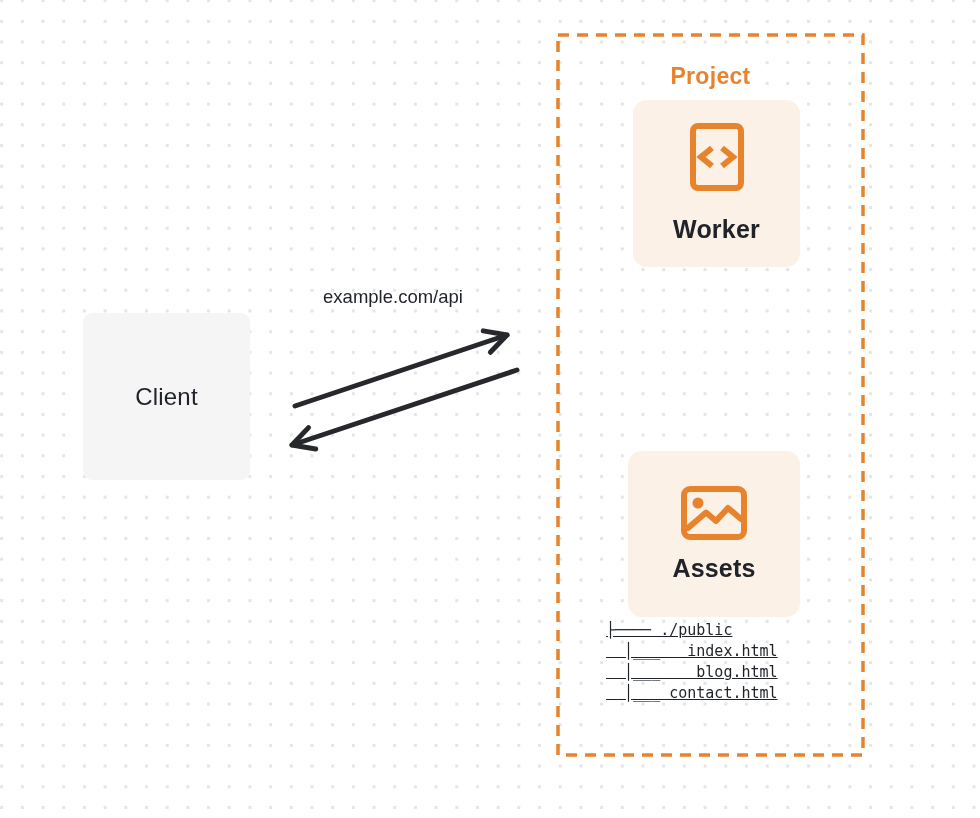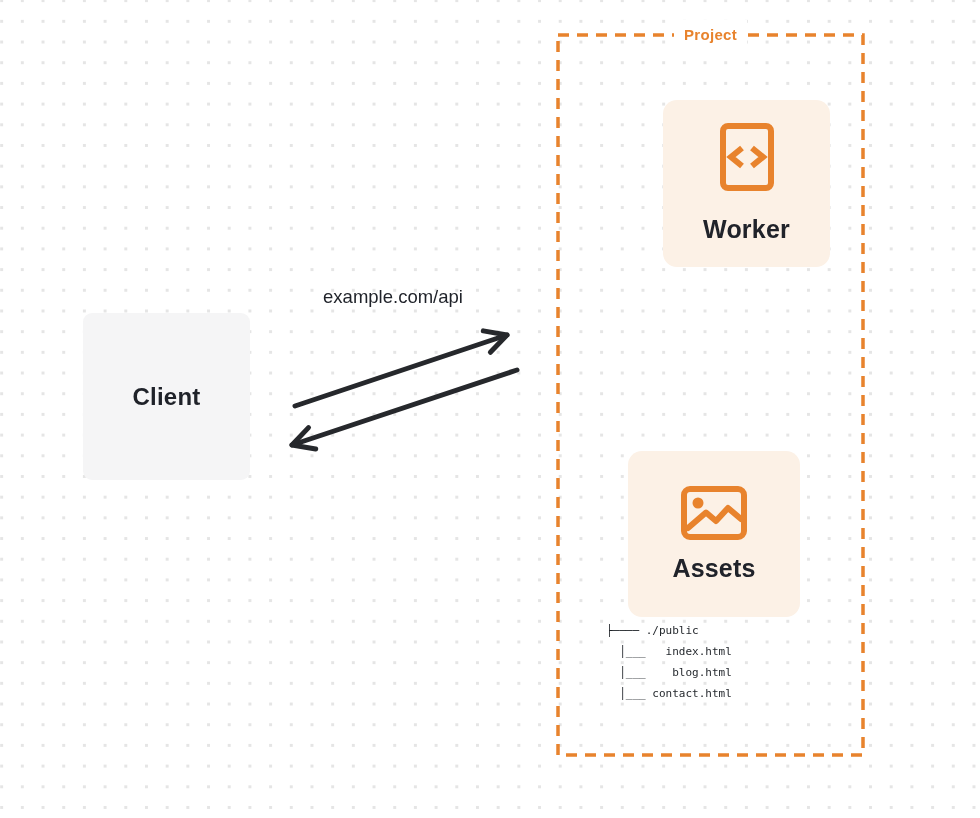--- a/index.html
+++ b/index.html
@@ -12,48 +12,48 @@
     background-size:20.7px 20.7px;
     background-position:12px 11px;
     font-family:"Liberation Sans",sans-serif;
   }
   .client-box{
     position:absolute;left:83px;top:313px;width:167px;height:167px;
     background:#f5f5f6;border-radius:9px;
     display:flex;align-items:center;justify-content:center;
   }
   .client-box .label{
-    font-size:24px;font-weight:bold;color:#1f2229;letter-spacing:.2px;
+    font-size:24px;font-weight:normal;color:#1f2229;letter-spacing:.2px;
   }
   .request-label{
     position:absolute;left:303px;top:286px;width:180px;
     text-align:center;font-size:18.5px;font-weight:normal;color:#1f2229;
   }
   .arrows-svg{position:absolute;left:280px;top:320px;width:255px;height:145px;}
   .project-border-svg{position:absolute;left:556px;top:33px;width:310px;height:725px;}
   .project-label-wrap{
     position:absolute;left:558px;top:20px;width:305px;height:30px;
     text-align:center;line-height:30px;
   }
   .project-label-wrap .label{
     display:inline-block;background:#ffffff;padding:0 10px;
-    font-size:15px;font-weight:bold;color:#e8832d;letter-spacing:.3px;
+    font-size:23px;font-weight:bold;color:#e8832d;letter-spacing:.3px;margin-top:41px;
   }
   .card{
     position:absolute;background:#fcf1e6;border-radius:14px;
     display:flex;flex-direction:column;align-items:center;justify-content:center;
   }
-  .card.worker{left:663px;top:100px;width:167px;height:167px;gap:24px;}
+  .card.worker{left:633px;top:100px;width:167px;height:167px;gap:24px;}
   .card.assets{left:628px;top:451px;width:172px;height:166px;gap:14px;}
   .card .card-label{font-size:25px;font-weight:bold;color:#20232a;letter-spacing:.2px;}
   .file-tree{
     position:absolute;left:606px;top:620px;margin:0;
     font-family:"DejaVu Sans Mono",monospace;
-    font-size:11px;line-height:21px;color:#1f2328;
-    white-space:pre;background:transparent;
+    font-size:15px;line-height:21px;color:#1f2328;
+    white-space:pre;background:transparent;text-decoration:underline;
   }
 </style>
 </head>
 <body>
 
 <div class="canvas">
 
   <div class="client-box">
     <span class="label">Client</span>
   </div>

